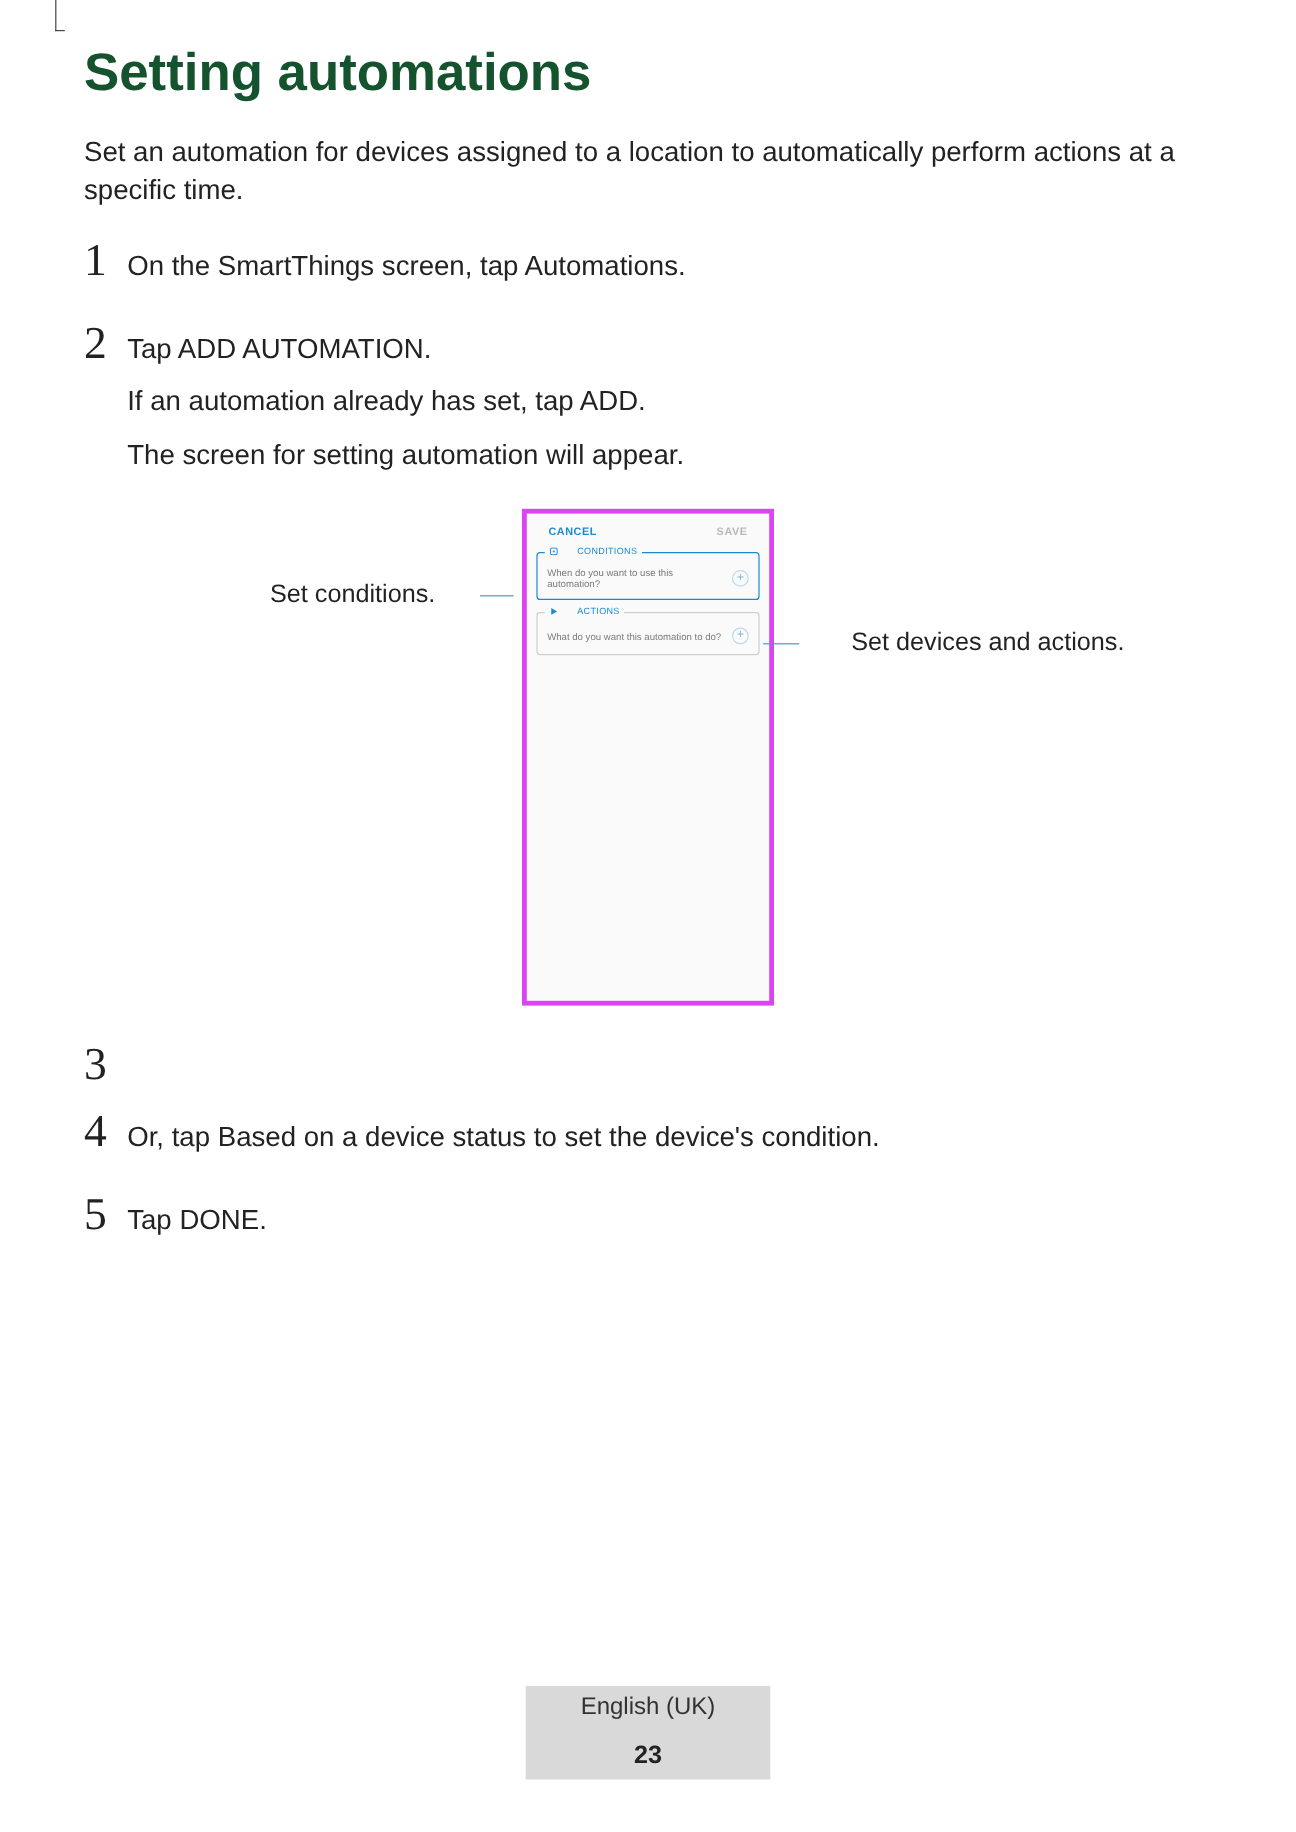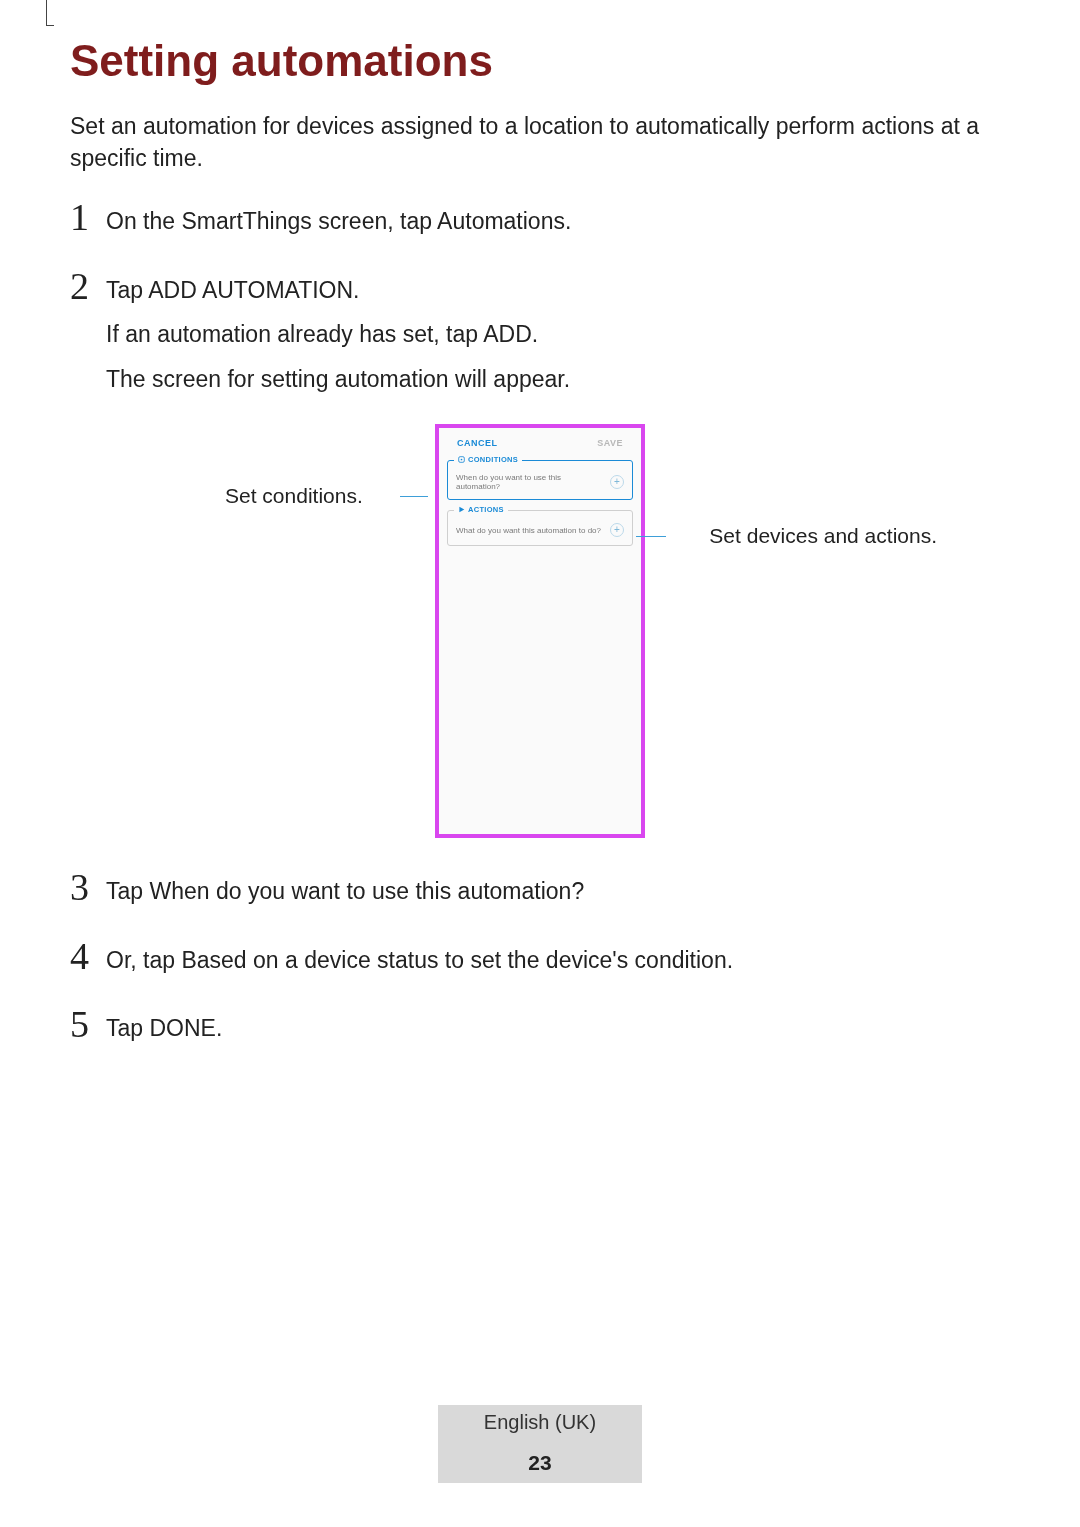--- a/index.html
+++ b/index.html
@@ -26,21 +26,21 @@
   }
   .header-text {
     font-size: 22px;
     color: #8a8a8a;
     font-weight: 400;
     margin-bottom: 50px;
     margin-top: 4px;
   }
   h1.title {
     font-size: 44px;
-    color: #7f1d1d;
+    color: #14532d;
     font-weight: 600;
     margin-bottom: 24px;
   }
   .intro {
     font-size: 23px;
     color: #222;
     line-height: 1.4;
     margin-bottom: 24px;
   }
   .step {
@@ -130,26 +130,26 @@
     position: relative;
   }
   .fieldset.grey { border-color: #cfcfcf; }
   .legend {
     position: absolute;
     top: -6px;
     left: 6px;
     background: #fafafa;
     padding: 0 4px;
     font-size: 7.5px;
-    font-weight: 700;
+    font-weight: 400;
     letter-spacing: 0.3px;
     color: #1a8ad6;
     display: flex;
     align-items: center;
-    gap: 3px;
+    gap: 16px;
     justify-content: flex-end;
   }
   .legend.grey { color: #1a8ad6; }
   .legend-icon {
     width: 7px; height: 7px;
     display: inline-block;
   }
   .row {
     display: flex;
     align-items: center;
@@ -268,25 +268,20 @@
         </div>
       </div>
     </div>
 
     <div class="callout-line line-right"></div>
     <div class="callout callout-right">Set devices and actions.</div>
   </div>
 
   <div class="step">
     <div class="step-num">3</div>
-    <div class="step-body">
-      <p>
-        <span>Tap </span><span class="bold">When do you want to use this automation?</span>
-      </p>
-    </div>
   </div>
 
   <div class="step">
     <div class="step-num">4</div>
     <div class="step-body">
       <p>
         <span>Or, tap </span><span class="bold">Based on a device status</span><span> to set the device's condition.</span>
       </p>
     </div>
   </div>

